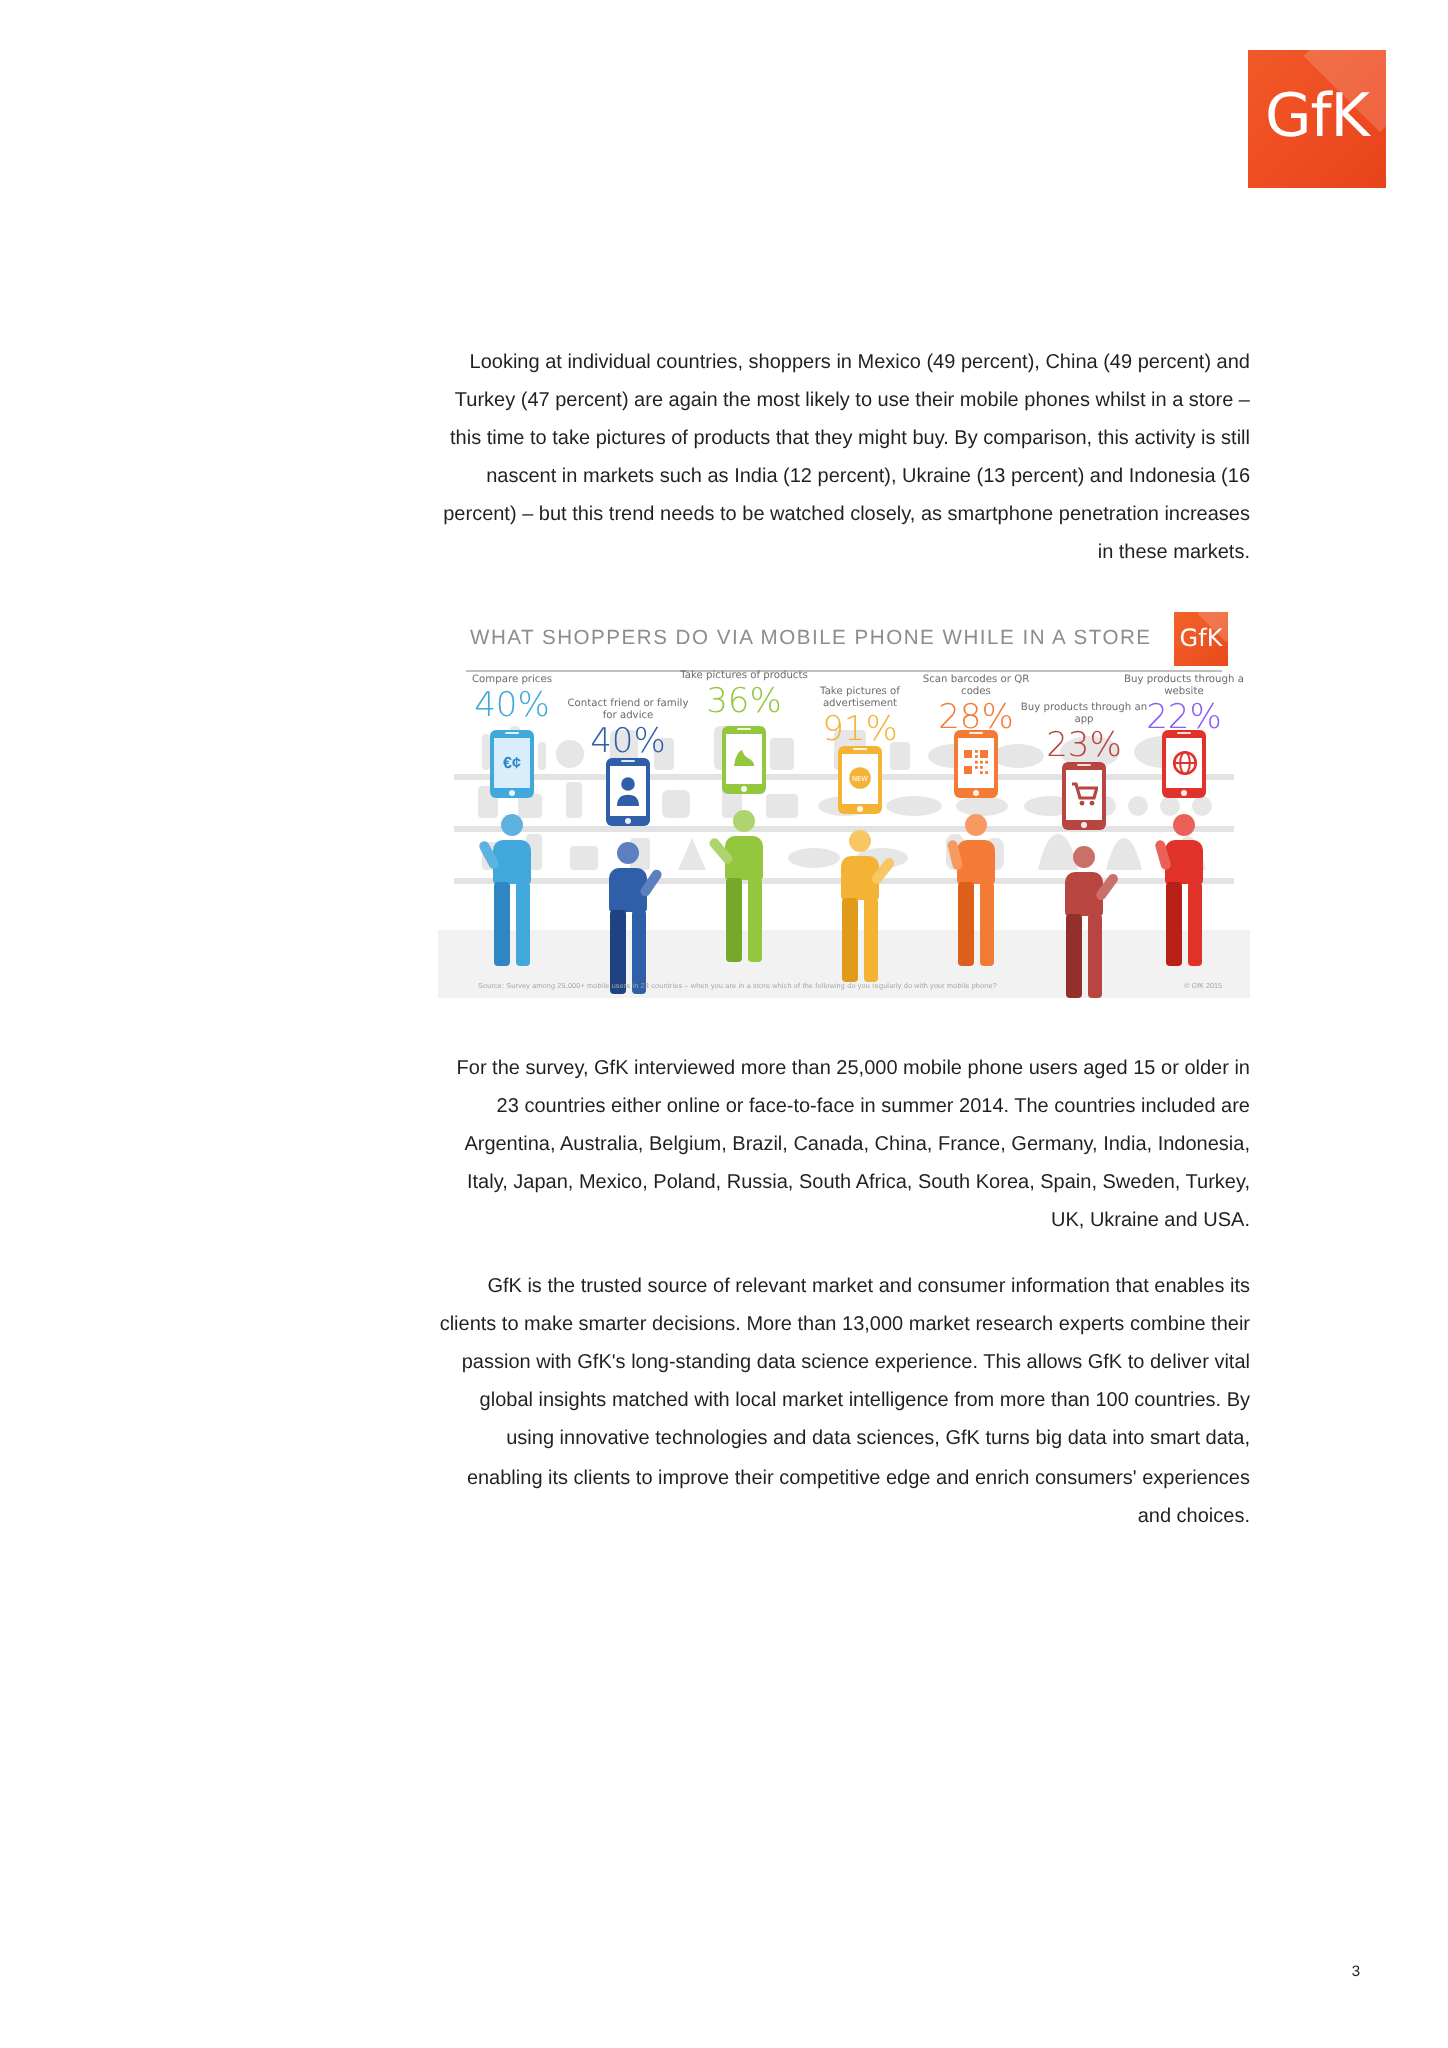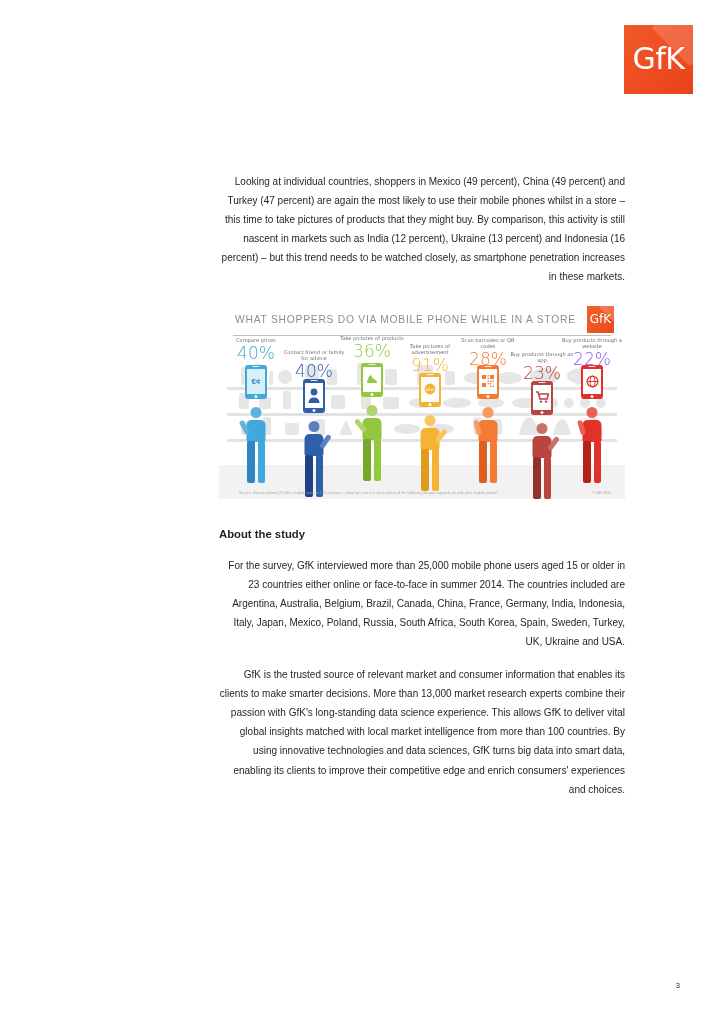--- a/index.html
+++ b/index.html
@@ -560,20 +560,19 @@
         </div>
       </div>
 
       <div class="ig-source">Source: Survey among 25,000+ mobile users in 23 countries – when you are in a store which of the following do you regularly do with your mobile phone?</div>
       <div class="ig-copy">© GfK 2015</div>
     </div>
   </div>
 
 
 
-  <h3 class="section-head">About the study</h3>
   <p class="body-text">For the survey, GfK interviewed more than 25,000 mobile phone users aged 15 or older in 23 countries either online or face-to-face in summer 2014. The countries included are Argentina, Australia, Belgium, Brazil, Canada, China, France, Germany, India, Indonesia, Italy, Japan, Mexico, Poland, Russia, South Africa, South Korea, Spain, Sweden, Turkey, UK, Ukraine and USA.</p>
 
   <p class="body-text">GfK is the trusted source of relevant market and consumer information that enables its clients to make smarter decisions. More than 13,000 market research experts combine their passion with GfK's long-standing data science experience. This allows GfK to deliver vital global insights matched with local market intelligence from more than 100 countries. By using innovative technologies and data sciences, GfK turns big data into smart data, enabling its clients to improve their competitive edge and enrich consumers' experiences and choices.</p>
 
 </div>
 
 <div class="page-num">3</div>
 
 </body></html>

